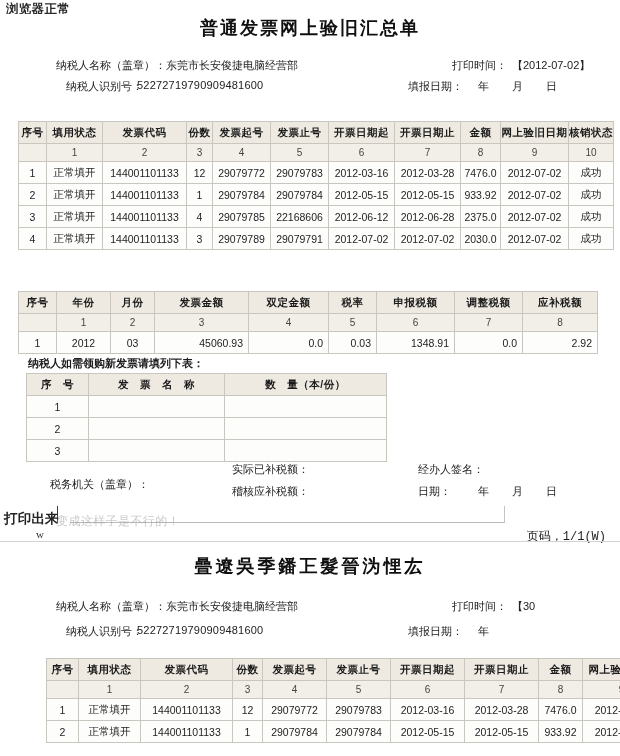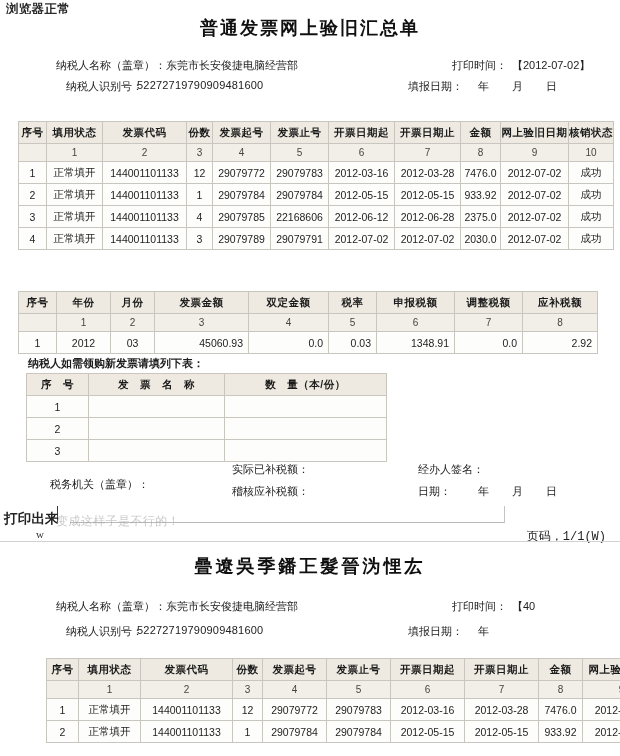--- a/index.html
+++ b/index.html
@@ -518,21 +518,21 @@
 
 <div class="sheet-divider"></div>
 
 <div class="sheet sheet-2">
   <div class="clip2">
     <div class="doc-title garbled">曡遼吳季鐇㠪髮晉沩悝厷</div>
 
     <div class="hdr-row" style="margin-top:17px;">
       <span class="cell taxpayer-name">纳税人名称（盖章）：东莞市长安俊捷电脑经营部</span>
       <span class="cell print-time-lbl">打印时间：</span>
-      <span class="cell print-time-val">【40</span>
+      <span class="cell print-time-val">【30</span>
     </div>
 
     <div class="hdr-row" style="margin-top:4px;">
       <span class="cell taxpayer-id-lbl">纳税人识别号：</span>
       <span class="cell taxpayer-id-val">52272719790909481600</span>
       <span class="cell buyer-sign">购票员签名：</span>
       <span class="cell fill-date-lbl">填报日期：</span>
       <span class="cell ymd-y">年</span>
     </div>
 

